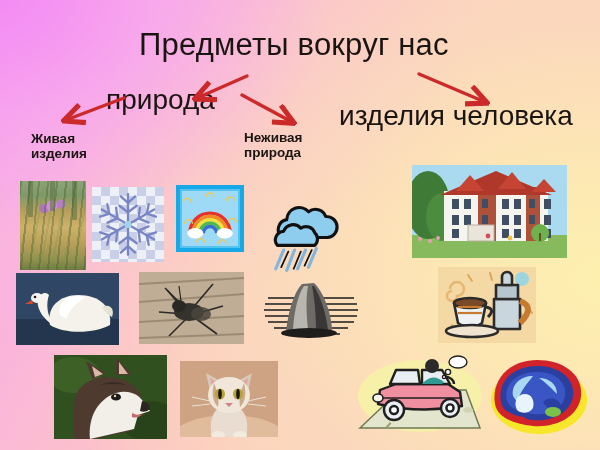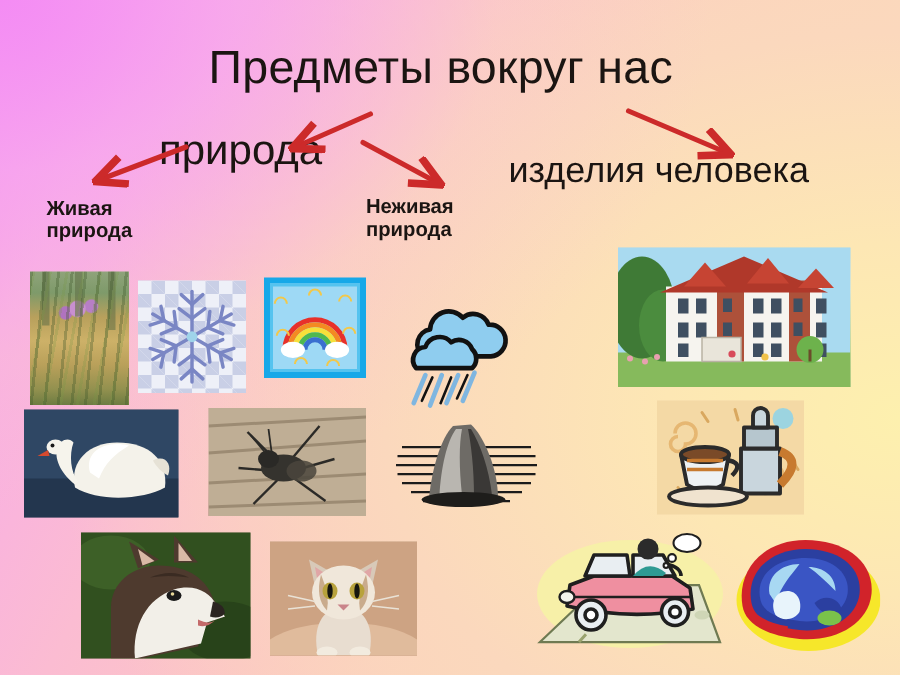--- a/index.html
+++ b/index.html
@@ -14,21 +14,21 @@
       radial-gradient(130% 130% at 100% 62%, #fdf0ae 0%, #fde7b4 20%, #fbd8bd 44%, rgba(251,205,198,0) 72%),
       linear-gradient(118deg,#f48cf0 0%, #f9aee4 14%, #fbbcd2 32%, #fcc8c2 52%, #fbd7b8 70%, #fbe8b4 86%, #fcf2b3 100%);
   }
 
   
   .txt{position:absolute;color:#1b1512;white-space:nowrap;}
   #title{
     left:139px;top:27px;font-size:31px;font-weight:400;letter-spacing:0.2px;
   }
   #priroda{left:106px;top:84px;font-size:28px;font-weight:400;}
-  #izdeliya{left:339px;top:100px;font-size:24px;font-weight:400;}
+  #izdeliya{left:339px;top:100px;font-size:28px;font-weight:400;}
   .sub{font-size:13.5px;font-weight:bold;line-height:15px;white-space:pre;}
   #zhivaya{left:31px;top:131px;}
   #nezhivaya{left:244px;top:130px;}
 
   
   .arrow{position:absolute;}
 
   
   .tile{position:absolute;overflow:hidden;}
   .tile svg,.tile .inner{display:block;width:100%;height:100%;}
@@ -97,21 +97,21 @@
 </style>
 </head>
 <body>
 
 <div id="slide">
 
   <div class="txt" id="title">Предметы вокруг нас</div>
   <div class="txt" id="priroda">природа</div>
   <div class="txt" id="izdeliya">изделия человека</div>
   <div class="txt sub" id="zhivaya">Живая
-природа</div>
+изделия</div>
   <div class="txt sub" id="nezhivaya">Неживая
 природа</div>
 
   <svg class="arrow" style="left:185px;top:72px;" width="70" height="36" viewBox="0 0 70 36">
     <defs>
         <marker id="ah1" markerWidth="7" markerHeight="7" refX="5.6" refY="3.3" orient="auto">
       <path d="M0.4,0.5 L6.4,3.3 L0.4,6.1" fill="none" stroke="#cc2a2a" stroke-width="1.5"></path>
         </marker>
       </defs>
     <path d="M62,4 L12,26" fill="none" stroke="#cc2a2a" stroke-width="3.4" stroke-linecap="round" marker-end="url(#ah1)"></path>

